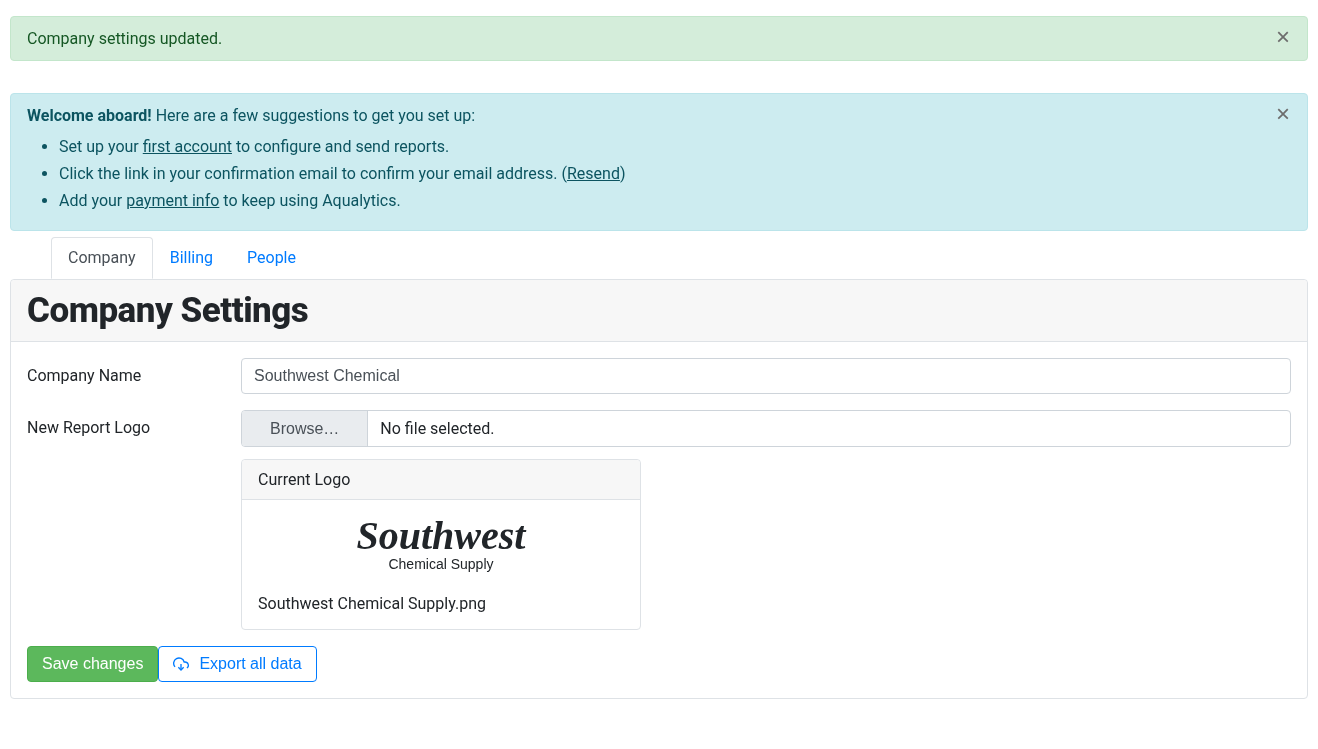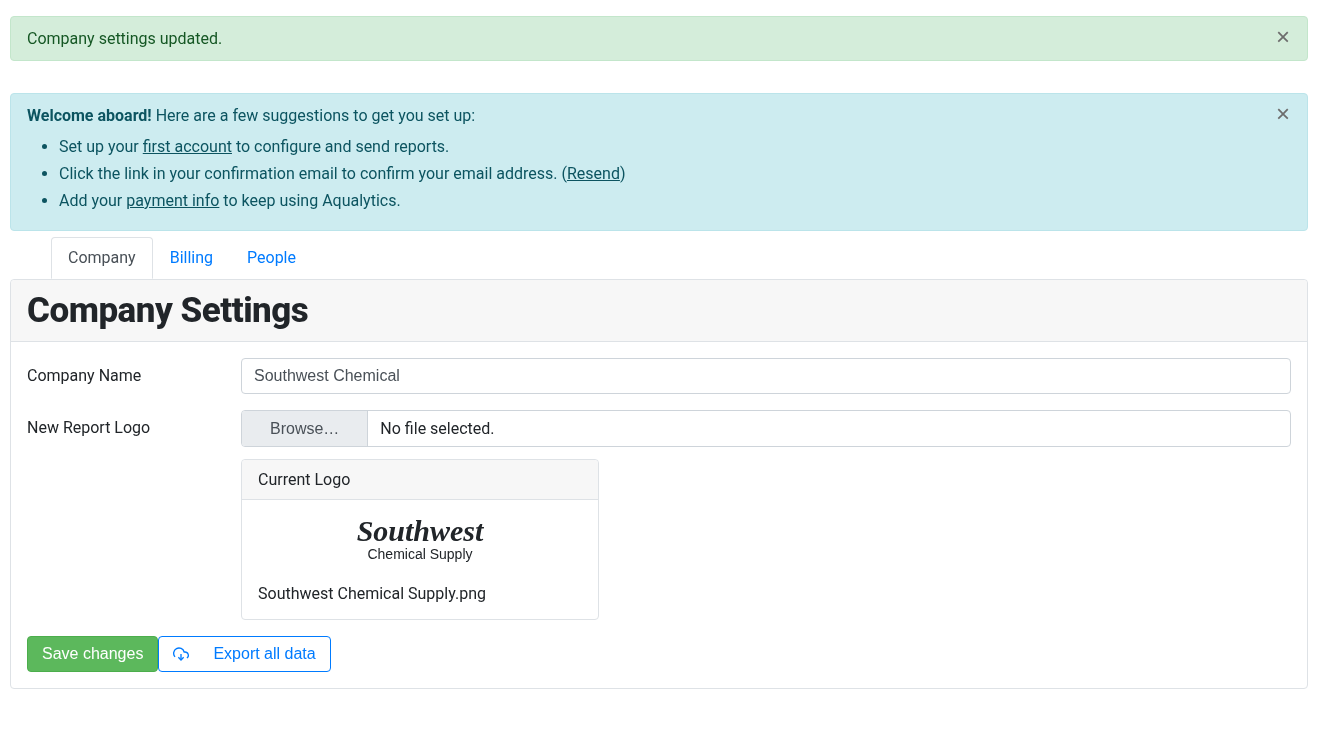--- a/index.html
+++ b/index.html
@@ -144,40 +144,40 @@
   }
   .file-status {
     padding: 8px 12px;
     color: #212529;
     flex: 1;
   }
   .logo-card {
     margin-top: 12px;
     border: 1px solid #dee2e6;
     border-radius: 4px;
-    width: 358px;
+    width: 400px;
   }
   .logo-card-header {
     background: #f7f7f7;
     border-bottom: 1px solid #dee2e6;
     padding: 10px 16px;
     border-top-left-radius: 4px;
     border-top-right-radius: 4px;
     color: #212529;
   }
   .logo-card-body {
     padding: 12px 16px 16px 16px;
   }
   .logo-preview {
     text-align: center;
     padding: 4px 0 10px 0;
   }
   .logo-script {
     font-family: "Brush Script MT", "Segoe Script", cursive;
-    font-size: 30px;
+    font-size: 40px;
     font-style: italic;
     font-weight: bold;
     line-height: 1;
   }
   .logo-sub {
     font-size: 14px;
     margin-top: 0px;
     font-family: Arial, sans-serif;
   }
   .logo-filename {
@@ -201,21 +201,21 @@
   .btn-outline {
     background: #fff;
     border: 1px solid #007bff;
     color: #007bff;
     padding: 8px 14px;
     border-radius: 4px;
     font-size: 16px;
     cursor: pointer;
     display: inline-flex;
     align-items: center;
-    gap: 24px;
+    gap: 10px;
   }
   .btn-outline svg {
     width: 16px;
     height: 16px;
     stroke: #007bff;
     fill: none;
     stroke-width: 2;
   }
   .main-wrap {
     position: relative;

